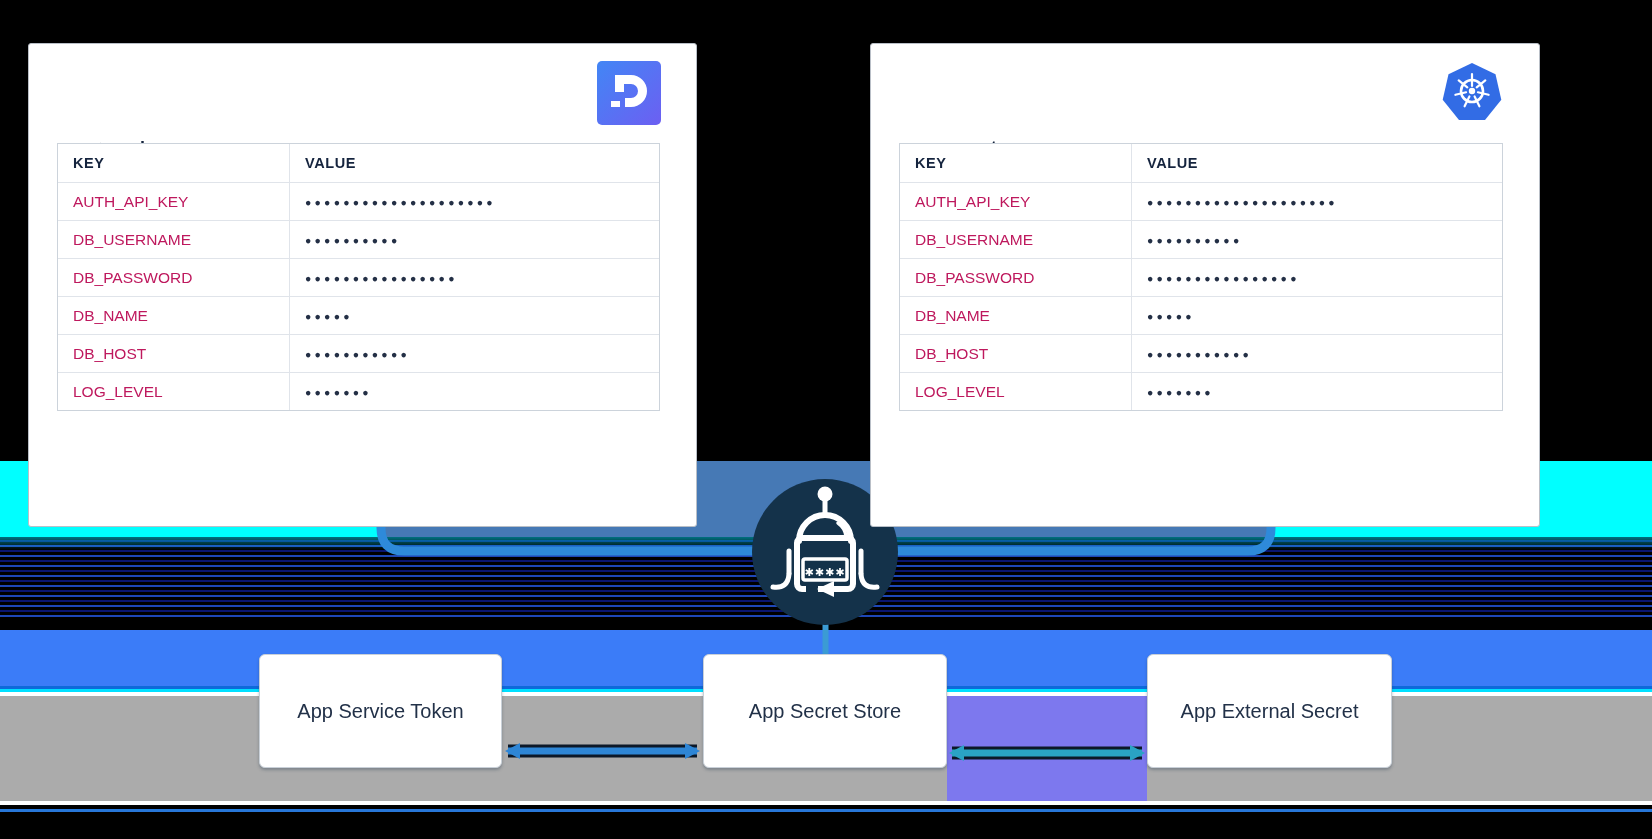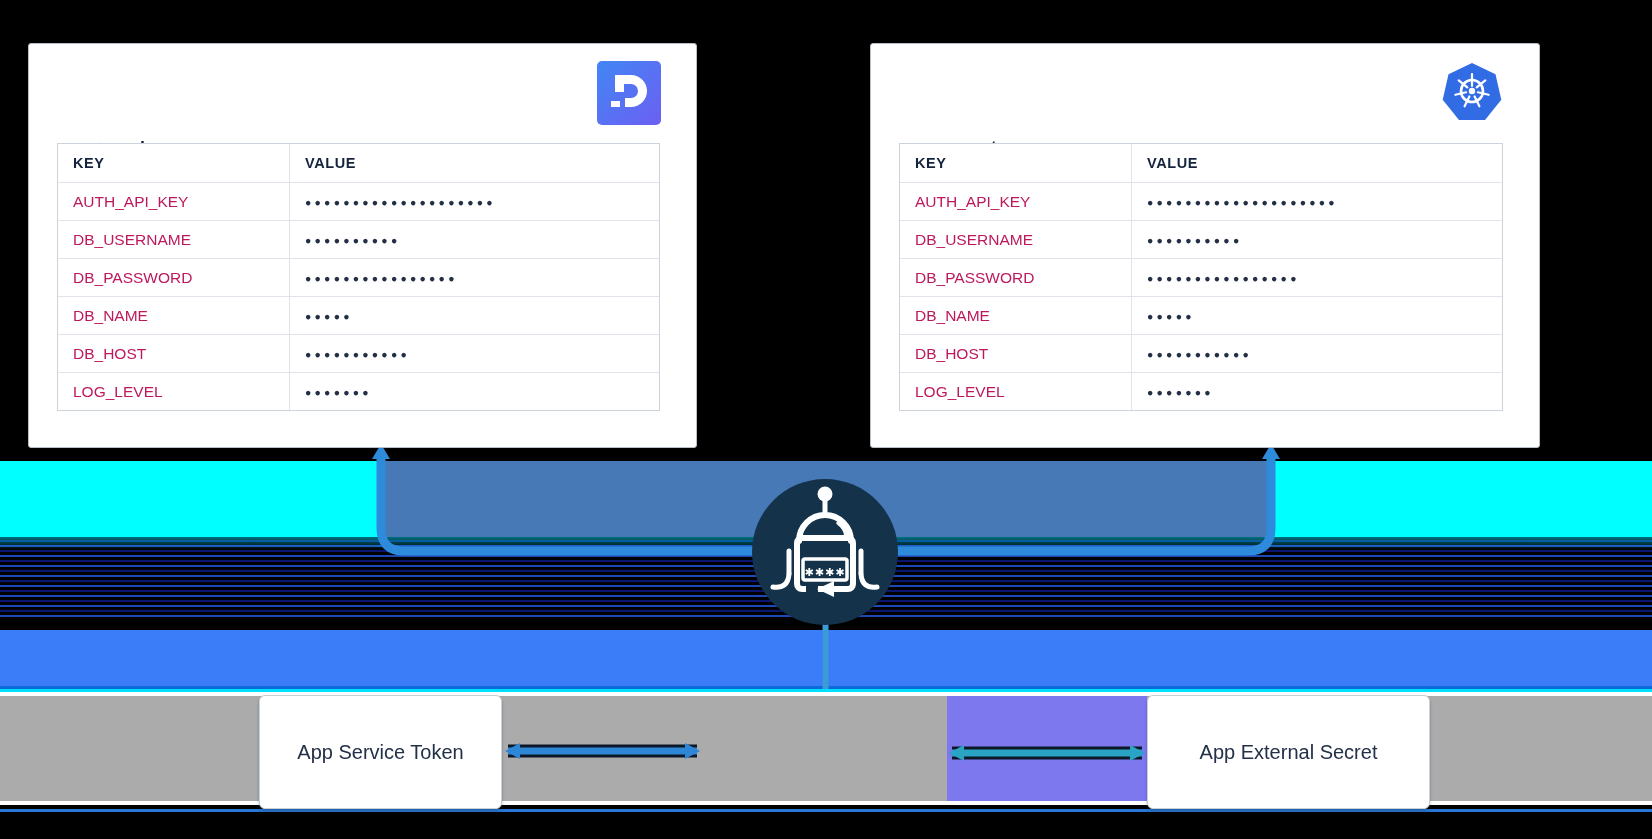--- a/index.html
+++ b/index.html
@@ -1,21 +1,21 @@
 <!DOCTYPE html>
 <html><head>
 <meta charset="utf-8">
 <style>
   html,body{margin:0;padding:0;background:#000;}
   .stage{position:relative;width:1652px;height:839px;background:#000;overflow:hidden;
          font-family:"Liberation Sans",sans-serif;}
   .abs{position:absolute;}
 
   
-  .card{position:absolute;top:43px;height:405px;background:#fff;border:1px solid #b9bfc7;
+  .card{position:absolute;top:43px;height:484px;background:#fff;border:1px solid #b9bfc7;
         border-radius:3px;box-sizing:border-box;}
   .card-left{left:28px;width:669px;}
   .card-right{left:870px;width:670px;}
   .card-title{position:absolute;left:33px;top:94px;font-size:18px;font-weight:bold;
               color:#14233c;letter-spacing:.2px;}
   .logo{position:absolute;top:17px;right:35px;width:64px;height:64px;}
 
   .sec-table{position:absolute;left:28px;right:36px;top:99px;height:268px;
              border:1px solid #ccd3db;background:#fff;display:flex;flex-direction:column;
              box-sizing:border-box;}
@@ -39,28 +39,28 @@
   #band-black{top:618px;height:12px;background:#000;}
   #band-blue{top:630px;height:56px;background:#3b7cf8;}
   #line-darkblue{top:686px;height:3px;background:#0d6ada;}
   #line-cyan{top:689px;height:3px;background:#00e0ff;}
   #line-white{top:692px;height:4px;background:#ffffff;}
   #band-gray{top:696px;height:105px;background:#ababab;border-bottom:4px solid #fff;}
   #band-violet{top:696px;left:947px;width:200px;height:105px;background:#7d78ee;}
   #line-bottom-blue{top:809px;height:3px;background:#2776d8;}
 
   
-  .flow-box{position:absolute;top:695px;height:114px;background:#fff;
+  .flow-box{position:absolute;top:654px;height:114px;background:#fff;
             border:1px solid #c9d0d8;border-radius:6px;box-sizing:border-box;
             display:flex;align-items:center;justify-content:center;
             box-shadow:0 2px 3px rgba(40,60,80,.35);}
   .flow-box span{font-size:20px;color:#223148;}
   #box-service-token{left:259px;width:243px;}
   #box-secret-store{left:703px;width:244px;}
-  #box-external-secret{left:1147px;width:283px;}
+  #box-external-secret{left:1147px;width:245px;}
 
   svg text{font-family:"DejaVu Sans",sans-serif;}
   #overlay{position:absolute;left:0;top:0;pointer-events:none;}
 </style>
 </head>
 <body>
 
 <div class="stage">
 
   <div class="band abs" id="band-main-cyan-left"></div>
@@ -200,17 +200,20 @@
           </div><div class="trow">
             <div class="tcell tkey">LOG_LEVEL</div>
             <div class="tcell tval">●●●●●●●</div>
           </div></div>
     </div>
   </div>
 
   <div class="flow-box" id="box-service-token">
     <span>App Service Token</span>
   </div>
+  <div class="flow-box" id="box-secret-store">
+    <span>App Secret Store</span>
+  </div>
   <div class="flow-box" id="box-external-secret">
     <span>App External Secret</span>
   </div>
 
 </div>
 
 </body></html>

